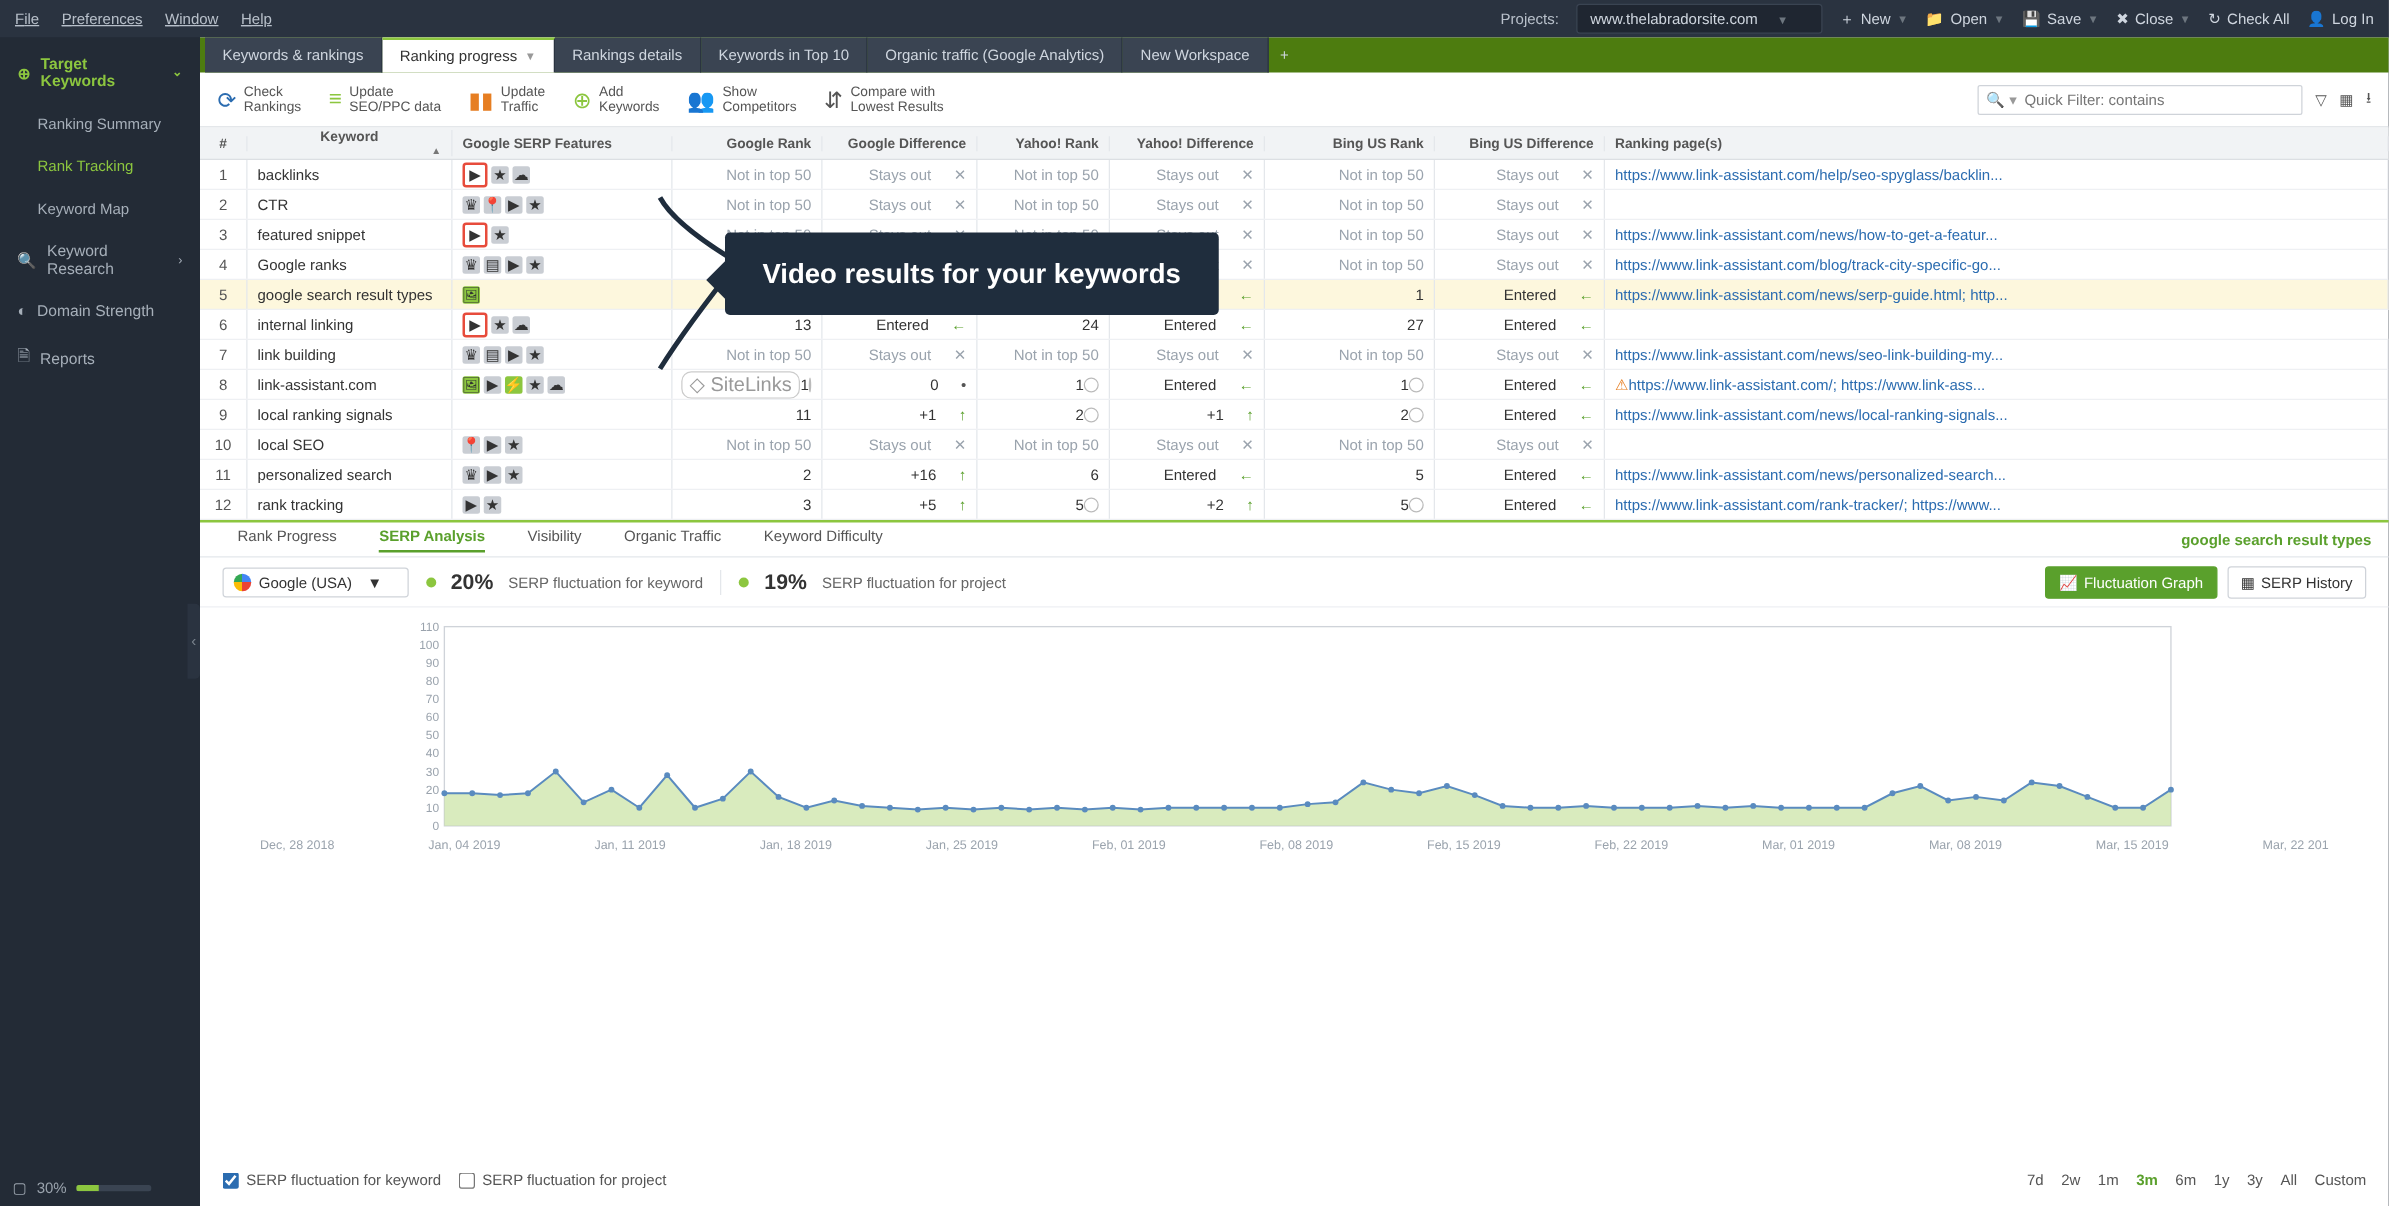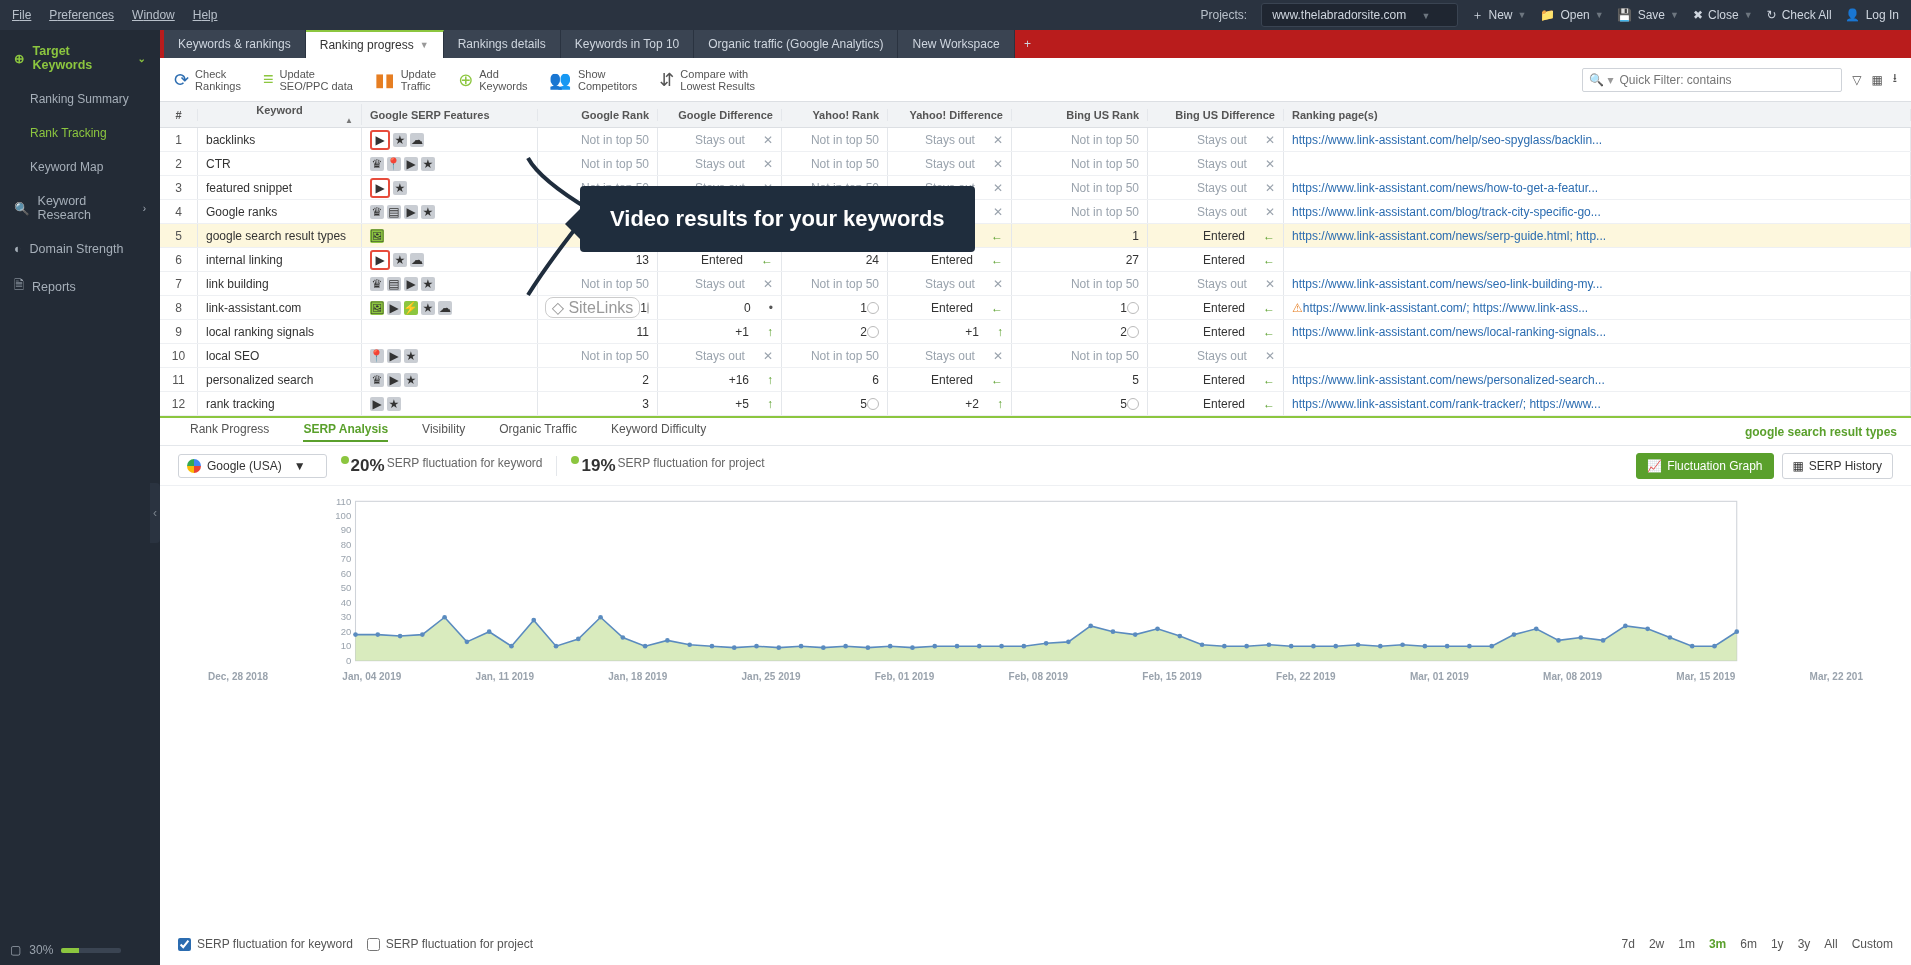--- a/index.html
+++ b/index.html
@@ -16,21 +16,21 @@
 .sidebar { width:160px; background:#232b36; color:#a6afb9; padding-top:4px;}
 .sidebar .sb-item{ display:flex; align-items:center; gap:8px; padding:10px 14px; cursor:pointer; font-size:12.5px; }
 .sidebar .sb-item.active{ color:#8cc63f; }
 .sidebar .sb-head{ color:#8cc63f; font-weight:bold; }
 .sidebar .sb-sub{ padding-left:30px; font-size:12px; }
 .sidebar .sb-item .chev{ margin-left:auto; font-size:10px;}
 .sidebar-footer{ position:absolute; bottom:8px; left:10px; display:flex; align-items:center; gap:8px; color:#9aa3ad;}
 .sidebar-footer .bar{ width:60px; height:5px; background:#3a4452; border-radius:2px; overflow:hidden;}
 .sidebar-footer .bar .fill{ width:30%; height:100%; background:#8cc63f;}
 .main { flex:1; background:#fff; display:flex; flex-direction:column;}
-.tabs{ height:28px; background:#b91c1c; display:flex; align-items:stretch; padding-left:4px;}
+.tabs{ height:28px; background:#4d7c0f; display:flex; align-items:stretch; padding-left:4px;}
 .tabs .tab{ padding:0 14px; display:flex; align-items:center; gap:6px; background:#3a4452; color:#cfd6df; border-right:1px solid #2a3340; cursor:pointer; font-size:12px;}
 .tabs .tab.active{ background:#fff; color:#333; border-top:2px solid #8cc63f;}
 .tabs .tab .caret{font-size:9px;color:#999;}
 .tabs .add-tab{ width:26px; display:flex; align-items:center; justify-content:center; color:#cfd6df; cursor:pointer;}
 .toolbar{ height:44px; border-bottom:1px solid #dcdfe3; display:flex; align-items:center; padding:0 14px; gap:22px;}
 .toolbar .tb-item{ display:flex; align-items:center; gap:6px; cursor:pointer;}
 .toolbar .tb-item .tb-txt{ display:flex; flex-direction:column; font-size:11px; line-height:12px; color:#555;}
 .toolbar .right-tools{ margin-left:auto; display:flex; align-items:center; gap:10px;}
 .toolbar .qf{ border:1px solid #cfd3d9; height:24px; display:flex; align-items:center; border-radius:2px; width:260px;}
 .toolbar .qf .magnify{ padding:0 6px; color:#999;}
@@ -66,29 +66,29 @@
 .feat-ico.red-ring{ background:transparent; border:2px solid #e74c3c; width:20px; height:20px; border-radius:3px;}
 .tooltip-callout{ position:absolute; left:420px; top:156px; background:#1f2d3d; color:#fff; font-size:22px; font-weight:bold; padding:20px 30px; border-radius:4px; z-index:20;}
 .tooltip-callout::before{ content:""; position:absolute; left:-30px; top:50%; margin-top:-10px; border:15px solid transparent; border-right-color:#1f2d3d;}
 .arrow-line{ position:absolute; z-index:19; pointer-events:none;}
 .innertabs{ height:30px; border-top:2px solid #8cc63f; border-bottom:1px solid #e4e7eb; display:flex; align-items:center; padding:0 14px; gap:18px; font-size:12px; color:#555;}
 .innertabs .it{ cursor:pointer; padding-bottom:4px;margin-left:16px;}
 .innertabs .it.active{ color:#5aa02c; font-weight:bold; border-bottom:2px solid #5aa02c;}
 .innertabs .right-key{ margin-left:auto; color:#5aa02c; font-weight:bold;}
 .chartbar{ height:40px; display:flex; align-items:center; padding:0 18px; gap:14px; border-bottom:1px solid #eef0f3;}
 .chartbar .sel{ border:1px solid #cfd3d9; border-radius:3px; padding:4px 20px 4px 8px; display:flex; align-items:center; gap:6px; font-size:12px;}
-.chartbar .metric{ display:flex; gap:2px; font-size:12px; color:#666;}
+.chartbar .metric{ display:flex; align-items:center; gap:12px; font-size:12px; color:#666;}
 .chartbar .metric .big{ font-size:17px; font-weight:bold; color:#333;}
 .chartbar .dot{ width:8px;height:8px;background:#8cc63f;border-radius:50%;}
 .chartbar .right-btns{ margin-left:auto; display:flex; gap:8px;}
 .chartbar .btn{ border:1px solid #cfd3d9; padding:5px 10px; border-radius:3px; font-size:12px; display:flex; align-items:center; gap:5px; cursor:pointer;}
 .chartbar .btn.primary{ background:#5aa02c; color:#fff; border-color:#5aa02c;}
 .chart-area{ flex:1; padding:10px 18px 4px 18px;}
 .chart-svg{ width:100%; height:170px;}
-.chart-xlabels{ display:flex; justify-content:space-between; font-size:10px; color:#9aa3ad; padding:2px 30px 0 30px;font-weight:bold;}
+.chart-xlabels{ display:flex; justify-content:space-between; font-size:10px; color:#9aa3ad; padding:2px 30px 0 30px;}
 .chart-foot{ display:flex; align-items:center; padding:6px 18px 14px 18px; gap:14px;}
 .chart-foot label{ font-size:12px; color:#555; display:flex; align-items:center; gap:6px;}
 .chart-foot input[type=checkbox]{ width:13px;height:13px; accent-color:#2b6cb0;}
 .ranges{ margin-left:auto; display:flex; gap:14px; font-size:12px;}
 .ranges .r{ cursor:pointer; color:#555;}
 .ranges .r.active{ color:#5aa02c; font-weight:bold;}
 .collapse-handle{ position:absolute; left:150px; top:50%; width:10px; height:60px; background:#2a3340; border-radius:0 4px 4px 0; display:flex; align-items:center; justify-content:center; color:#7a838d; cursor:pointer;}
 .warn-ico{ color:#e67e22; }
 .sort-caret{ font-size:8px; color:#777; margin-left:auto;}
 .sitelinks-pill{ border:1px solid #ccc; border-radius:8px; padding:0 6px; font-size:16px; color:#999; display:flex; align-items:center; gap:3px;}

